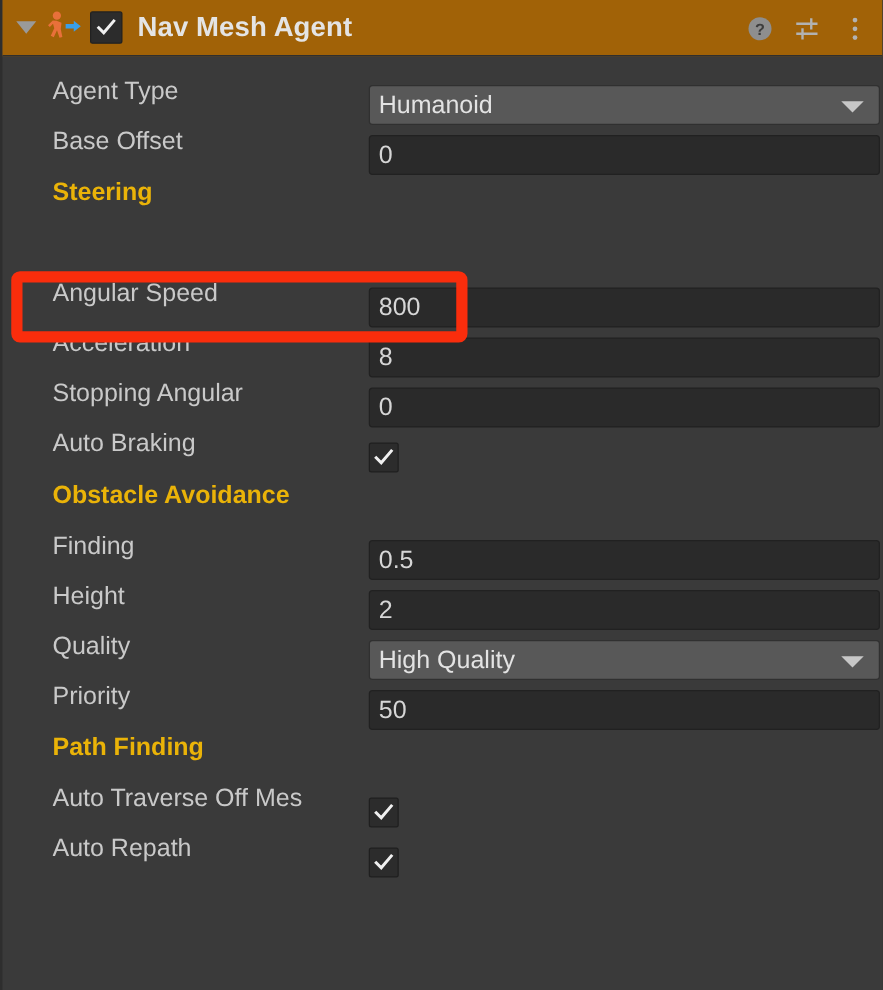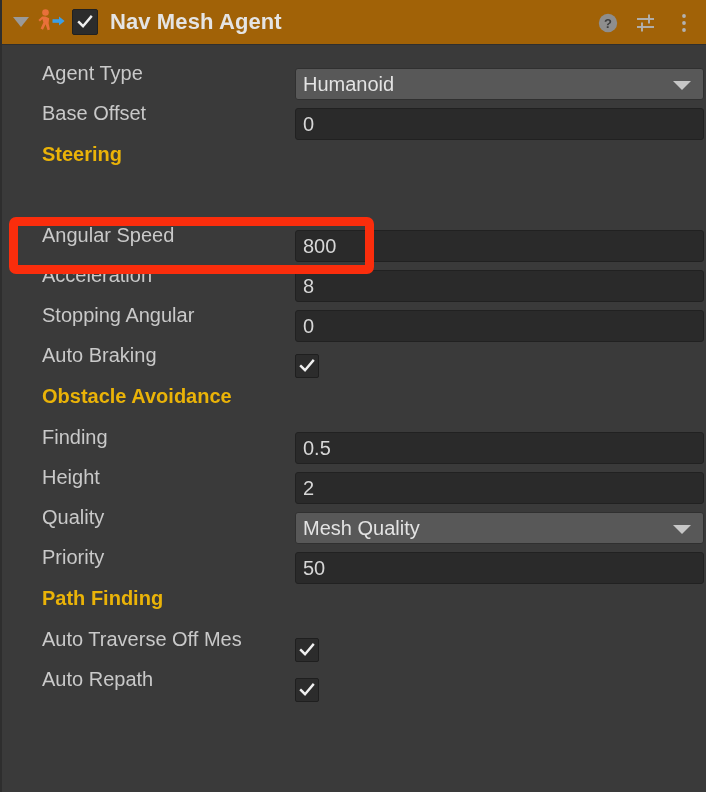--- a/index.html
+++ b/index.html
@@ -330,21 +330,21 @@
       <div class="row-label">Height</div>
       <div class="row-field">
         <div class="field-input">2</div>
       </div>
     </div>
 
     <div class="row">
       <div class="row-label">Quality</div>
       <div class="row-field">
         <div class="field-popup">
-          <span>Mesh Quality</span>
+          <span>High Quality</span>
           <span class="popup-arrow"></span>
         </div>
       </div>
     </div>
 
     <div class="row">
       <div class="row-label">Priority</div>
       <div class="row-field">
         <div class="field-input">50</div>
       </div>

